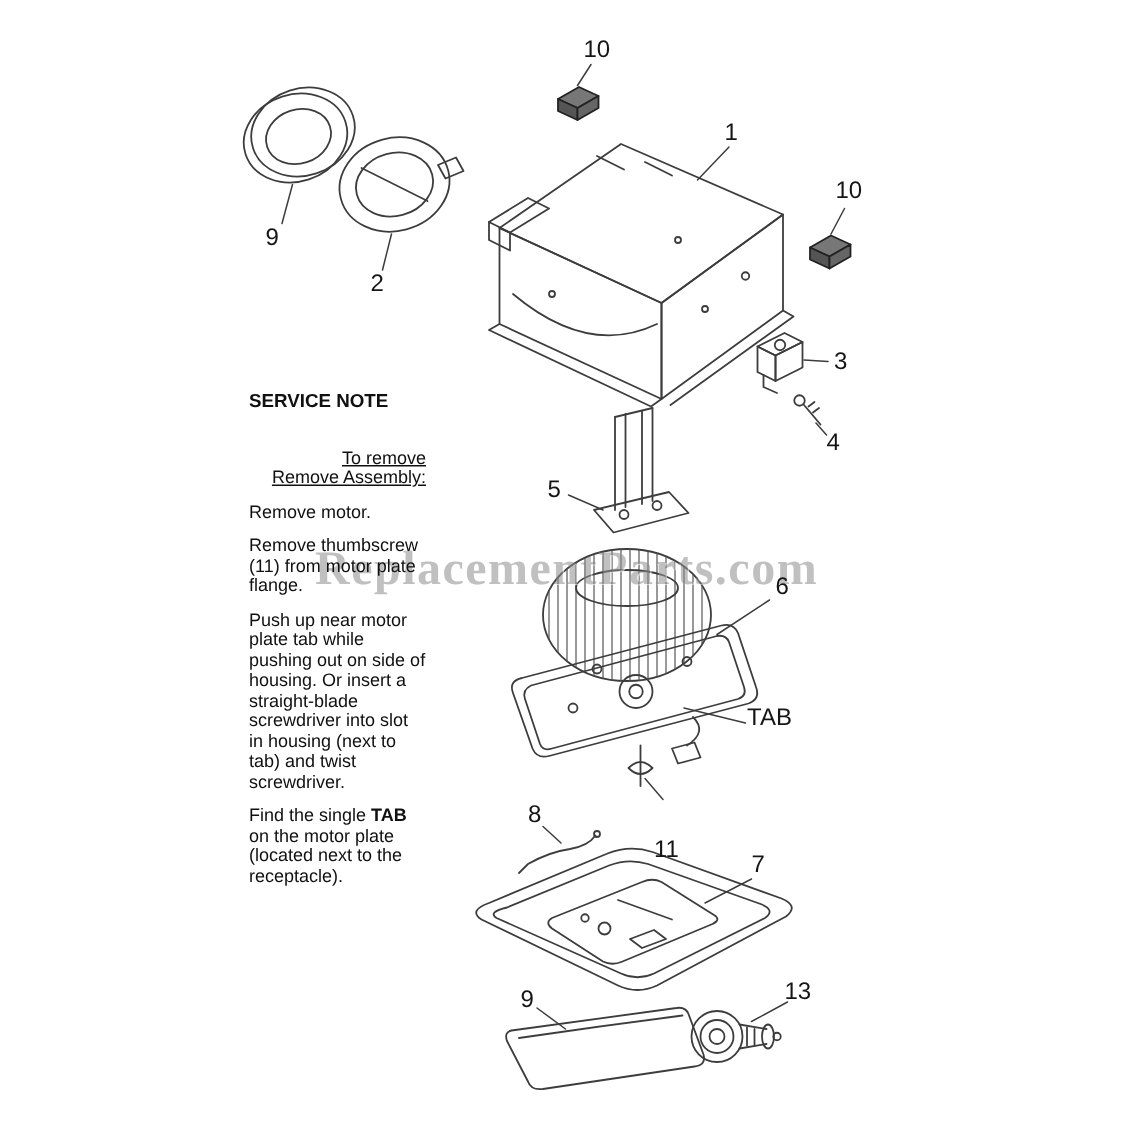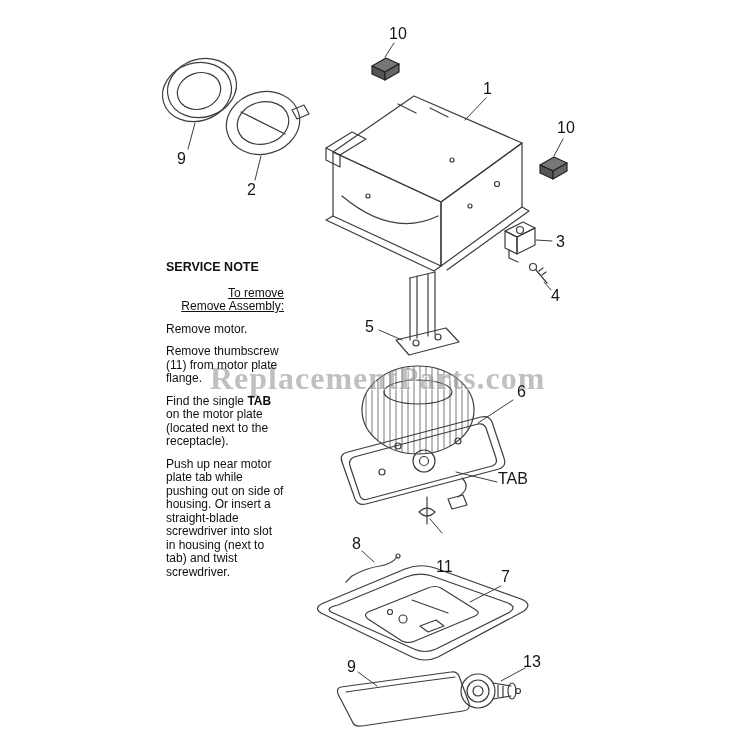--- a/index.html
+++ b/index.html
@@ -10,21 +10,21 @@
     position:absolute;
     font-family:Liberation Sans, sans-serif;
     font-size:16px;
     color:#151515;
     white-space:nowrap;
   }
   .service-note {
     position:absolute; left:166px; top:261px; width:118px;
     font-size:12px; line-height:13.5px; color:#101010;
   }
-  .service-note .sn-title { font-weight:bold; font-size:12.5px; margin-bottom:12px; }
+  .service-note .sn-title { font-weight:bold; font-size:12.5px; margin-bottom:24px; }
   .service-note .sn-subtitle span { display:block; text-decoration:underline;text-align:right; }
   .service-note .sn-para { margin-top:9px; }
   .sn-bold { font-weight:bold; }
   .watermark {
     position:absolute; left:210px; top:360px;
     font-family:"Liberation Serif", serif;
     font-size:32px; font-weight:bold; letter-spacing:1px;
     color:#8e8e8e; opacity:0.55; white-space:nowrap;
     text-shadow:1px 1px 0 #ffffff;
   }
@@ -218,19 +218,19 @@
   <div class="part-label" style="left:523px; top:653px;">13</div>
 
   <div class="service-note">
     <div class="sn-title">SERVICE NOTE</div>
     <div class="sn-subtitle">
       <span>To remove</span>
       <span>Remove Assembly:</span>
     </div>
     <div class="sn-para">Remove motor.</div>
     <div class="sn-para">Remove thumbscrew (11) from motor plate flange.</div>
+    <div class="sn-para">Push up near motor plate tab while pushing out on side of housing. Or insert a straight-blade screwdriver into slot in housing (next to tab) and twist screwdriver.</div>
     <div class="sn-para">
       <span>Find the single </span><span class="sn-bold">TAB</span><span> on the motor plate (located next to the receptacle).</span>
     </div>
-    <div class="sn-para">Push up near motor plate tab while pushing out on side of housing. Or insert a straight-blade screwdriver into slot in housing (next to tab) and twist screwdriver.</div>
   </div>
 
 </div>
 
 </body></html>

